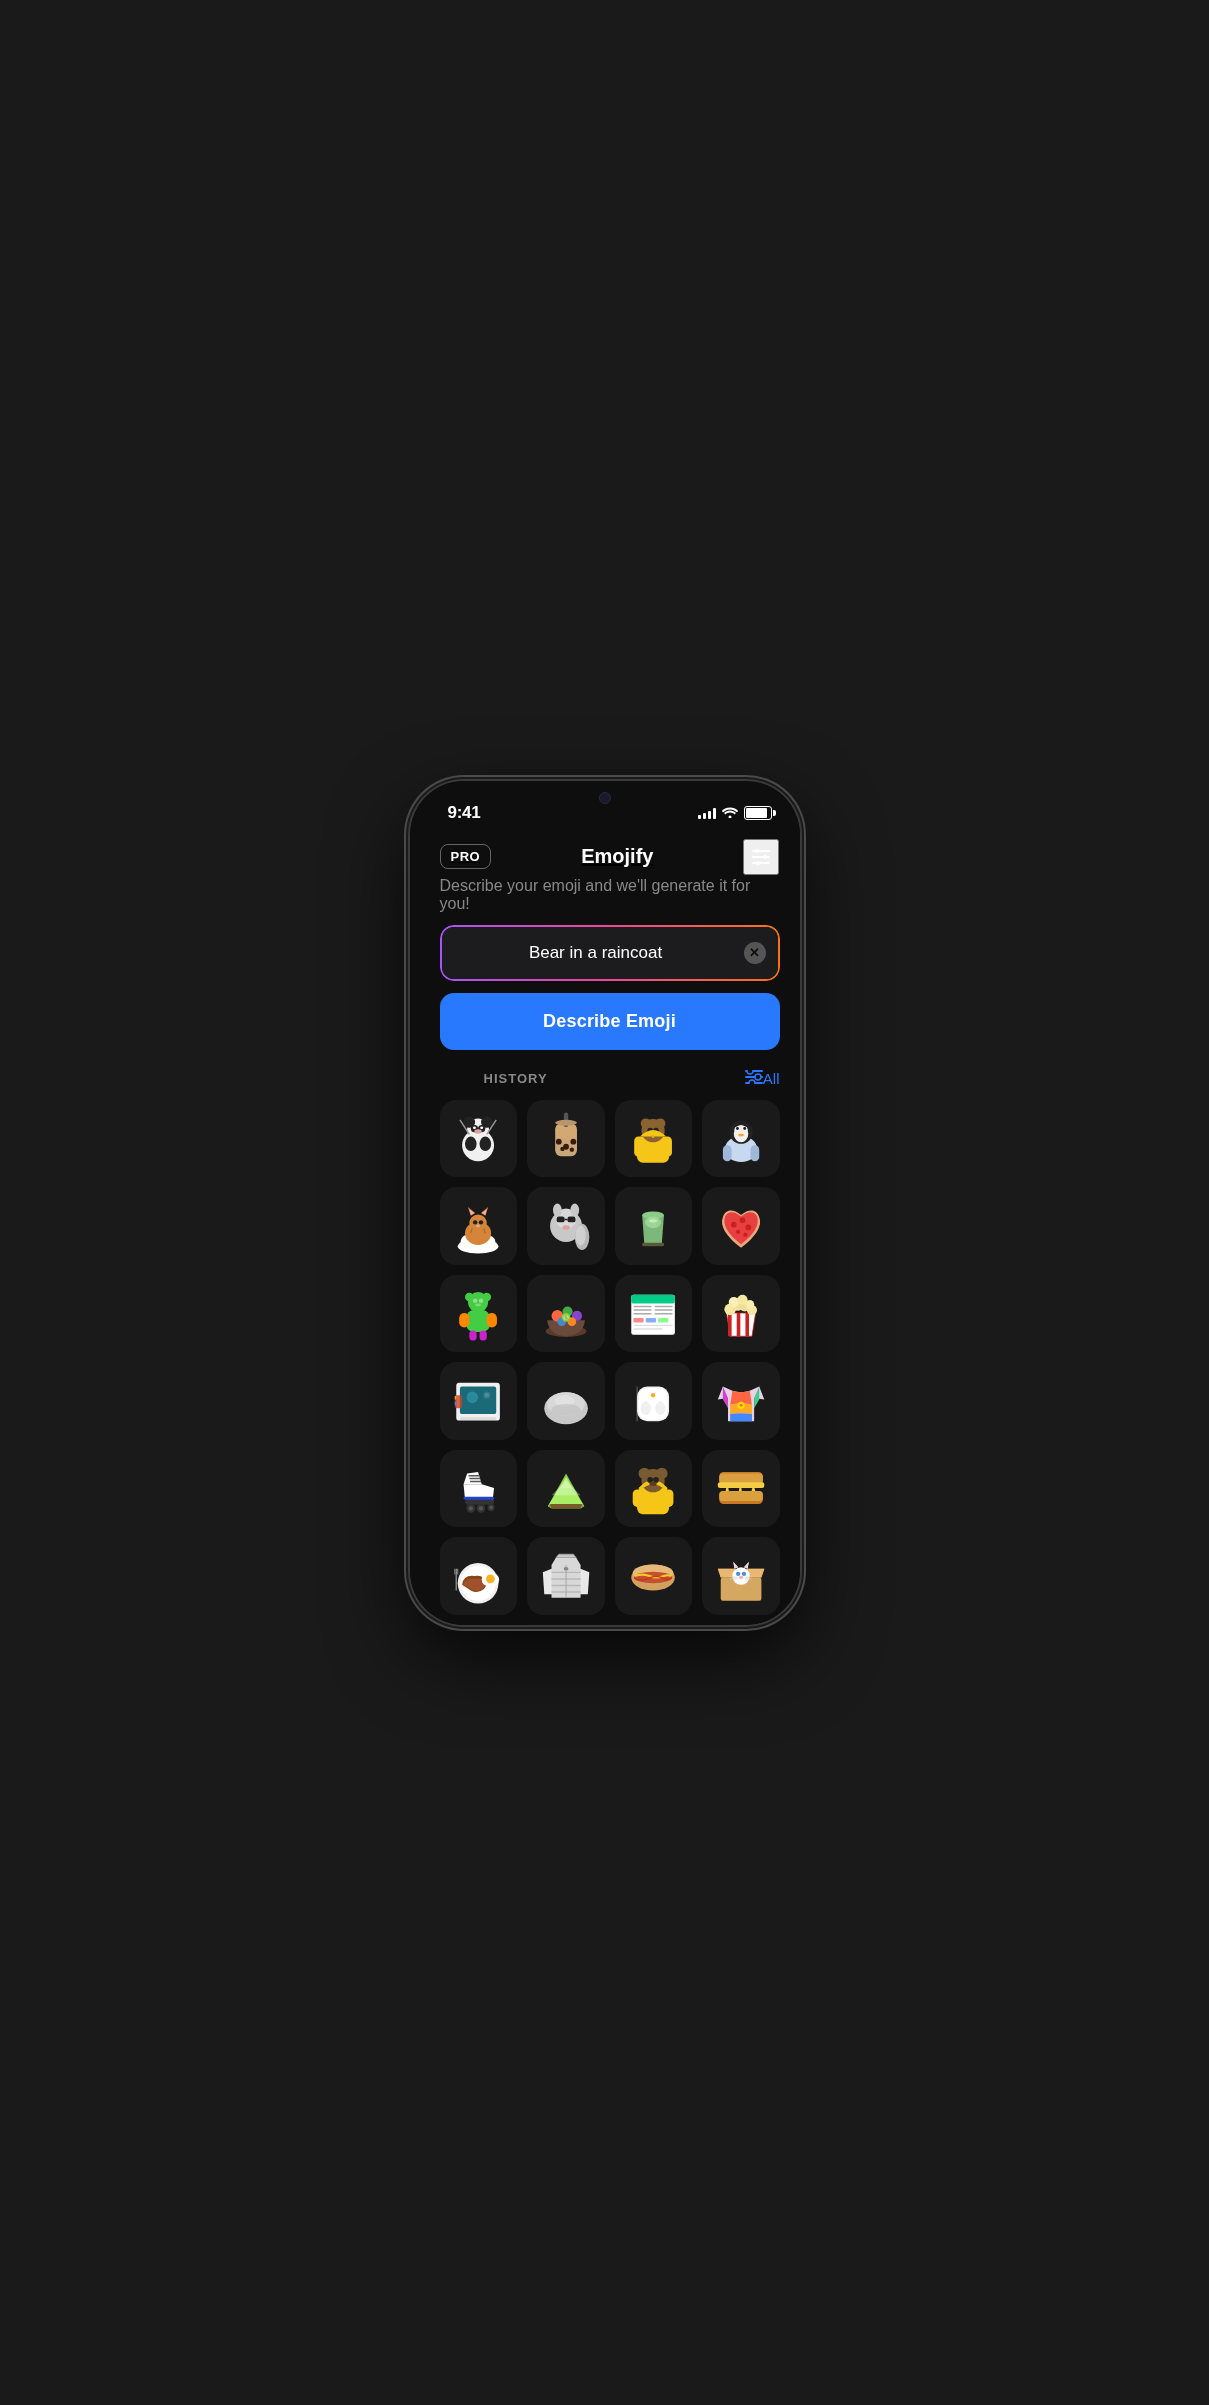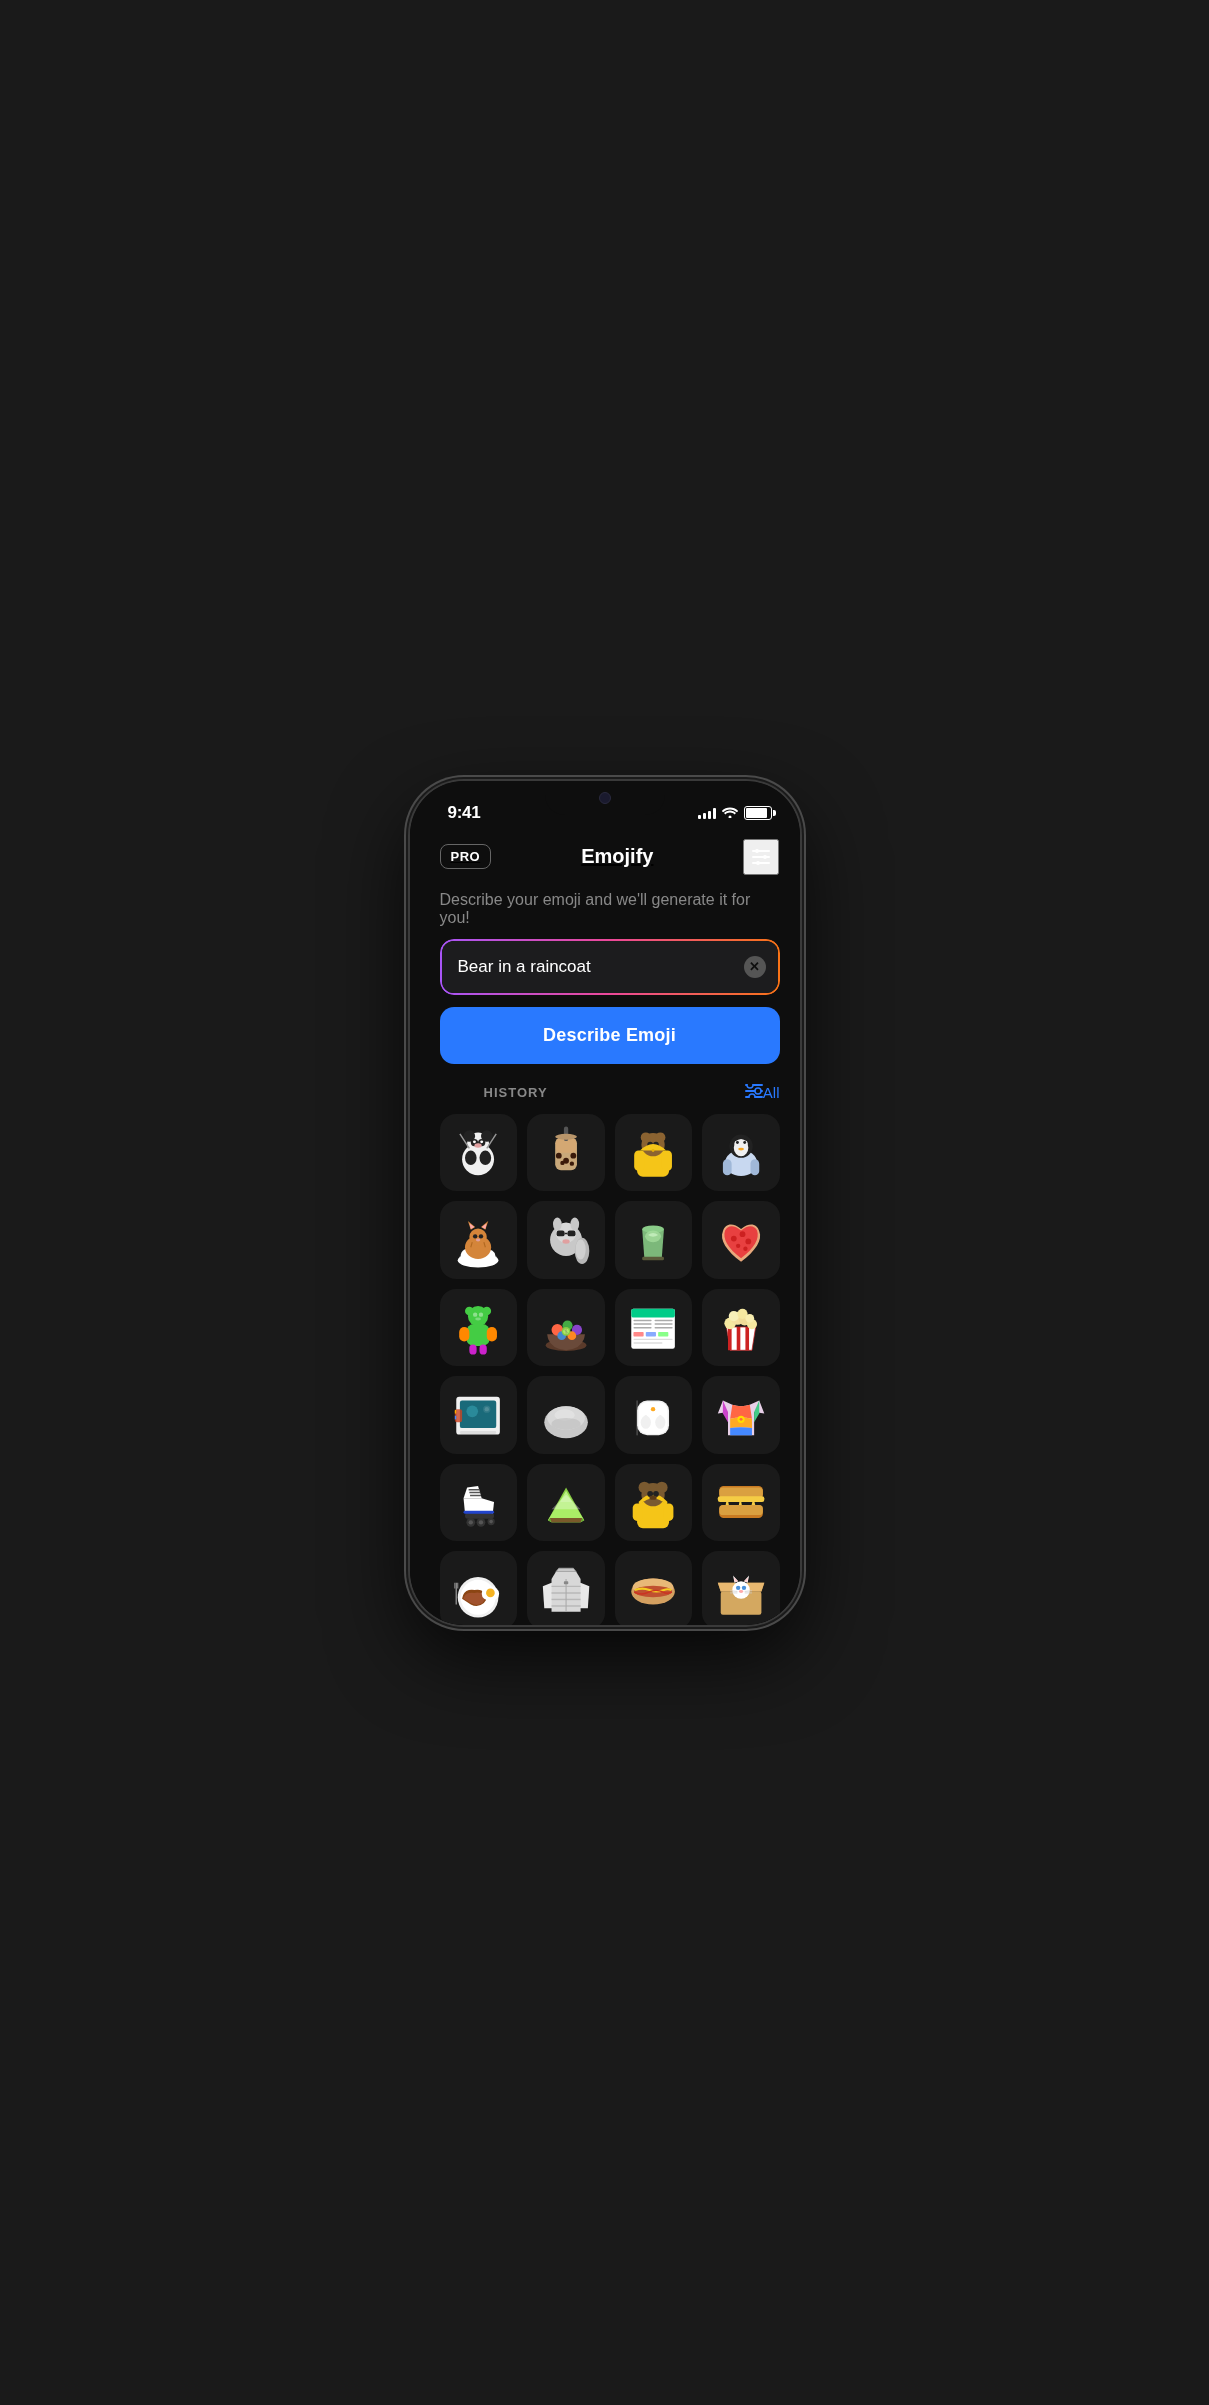--- a/index.html
+++ b/index.html
@@ -142,21 +142,21 @@
       padding: 8px 20px 20px;
       scrollbar-width: none;
     }
     .content::-webkit-scrollbar { display: none; }
 
     
     .app-header {
       display: flex;
       align-items: center;
       justify-content: space-between;
-      margin-bottom: 16px;
+      margin-bottom: 2px;
       text-decoration: underline;
     }
     .pro-badge {
       background: transparent;
       border: 1.5px solid #666;
       border-radius: 8px;
       color: #fff;
       font-size: 13px;
       font-weight: 700;
       padding: 4px 10px;
@@ -195,20 +195,21 @@
       width: 100%;
       background: #1c1c1e;
       border: 2px solid transparent;
       border-radius: 14px;
       padding: 16px 44px 16px 16px;
       color: #fff;
       font-size: 17px;
       outline: none;
       background-clip: padding-box;
       position: relative;
+      text-align: center;
     }
     .input-border {
       position: absolute;
       inset: 0;
       border-radius: 14px;
       padding: 2px;
       background: linear-gradient(90deg, #a855f7, #ec4899, #f97316);
       -webkit-mask: linear-gradient(#fff 0 0) content-box, linear-gradient(#fff 0 0);
       -webkit-mask-composite: xor;
       mask-composite: exclude;

